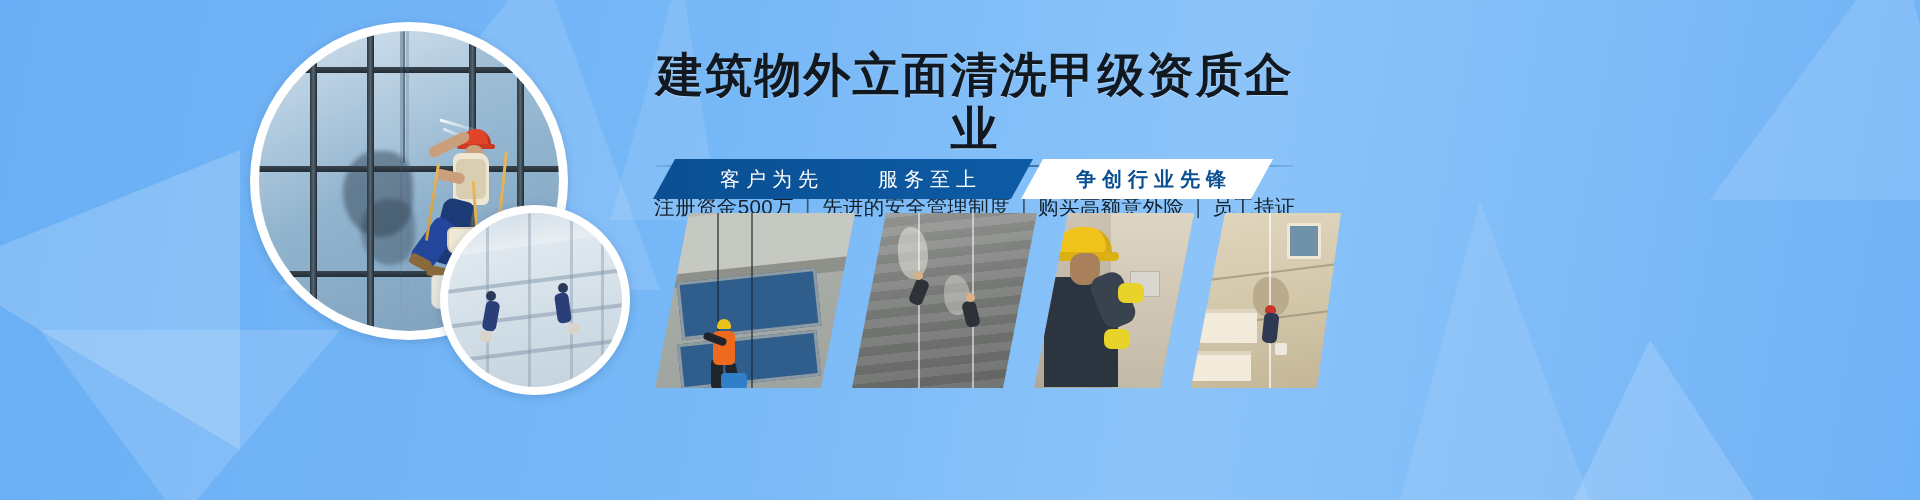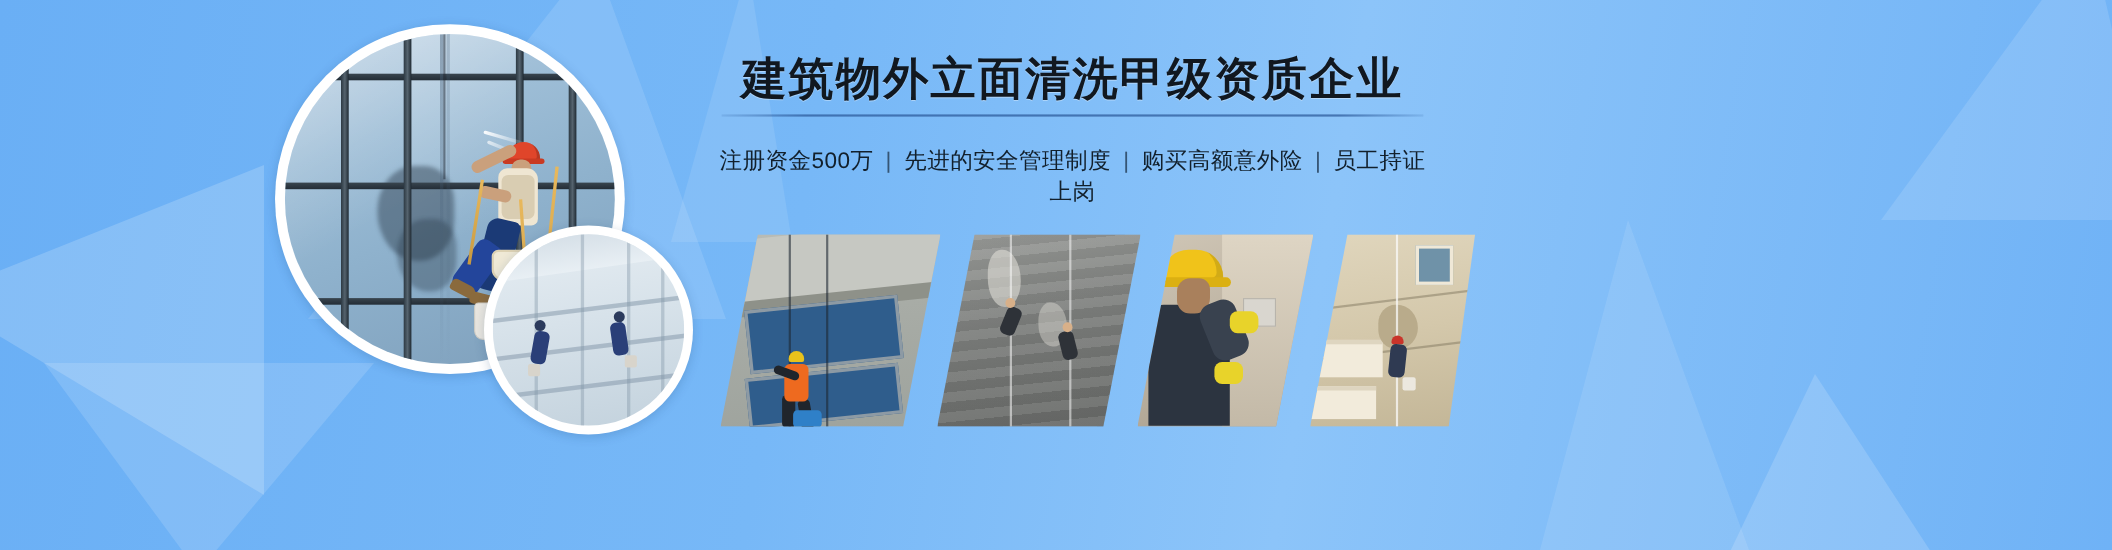--- a/index.html
+++ b/index.html
@@ -140,21 +140,21 @@
              background:#2a3f78; border-radius:5px; }
   .fw-head { position:absolute; width:10px; height:10px;
              background:#2b3a5c; border-radius:50%; }
   .fw-bucket { position:absolute; width:11px; height:11px;
                background:#d8d4cb; border-radius:2px; }
 
   
   #textblock { position:absolute; left:650px; top:48px; width:650px; }
 
   #headline {
-    font-size:41px; line-height:1.15; font-weight:bold;
+    font-size:47px; line-height:1.15; font-weight:bold;
     letter-spacing:2px; color:#111820;
     text-align:center;
     text-shadow:0 1px 0 rgba(255,255,255,.35);
   }
   #rule { margin:9px auto 0; width:638px; height:2px;
           background:linear-gradient(90deg,rgba(45,95,160,.15),rgba(40,85,150,.70) 12%,rgba(40,85,150,.70) 88%,rgba(45,95,160,.15)); }
   #subline {
     margin-top:26px; text-align:center;
     font-size:20.5px; letter-spacing:.4px; color:#12202c; font-weight:500;
   }
@@ -343,20 +343,31 @@
       <span>注册资金500万</span>
       <span class="sep">|</span>
       <span>先进的安全管理制度</span>
       <span class="sep">|</span>
       <span>购买高额意外险</span>
       <span class="sep">|</span>
       <span>员工持证上岗</span>
     </div>
   </div>
 
+  <div id="slogans">
+    <div class="sbar" id="sbar-blue">
+      <div class="inner">
+        <span>客户为先</span>
+        <span>服务至上</span>
+      </div>
+    </div>
+    <div class="sbar" id="sbar-white">
+      <span>争创行业先锋</span>
+    </div>
+  </div>
 
   <div id="collage">
 
     <div class="pan" id="pan1">
       <div class="c1">
         <div class="slab" style="top:-4px;height:58px;"></div>
         <div class="slab" style="top:52px;height:14px;background:#8e9189;"></div>
         <div class="win" style="left:24px;top:62px;width:140px;height:58px;"></div>
         <div class="win" style="left:24px;top:124px;width:140px;height:46px;"></div>
         <div class="cable" style="left:62px;"></div>

